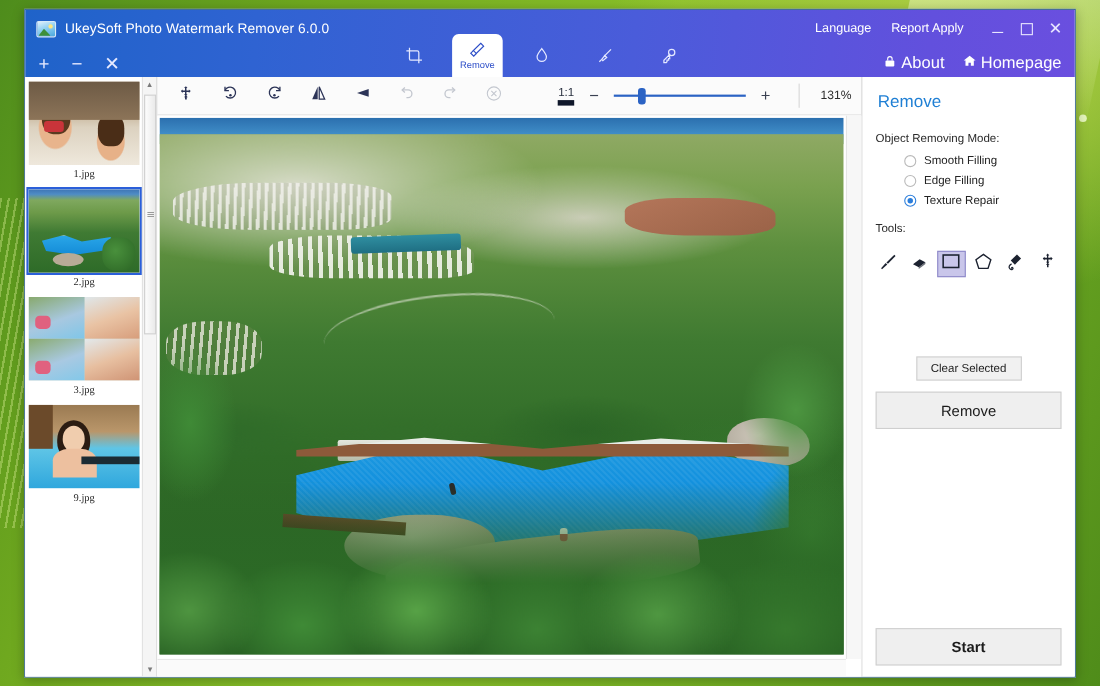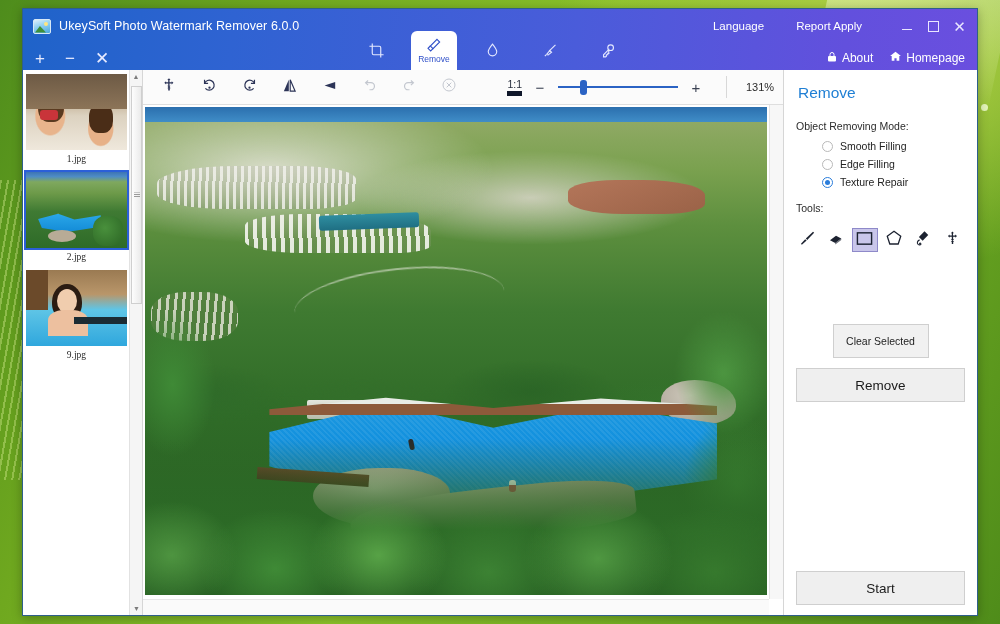--- a/index.html
+++ b/index.html
@@ -64,21 +64,21 @@
   }
   .app-icon::before {
     content:""; position:absolute; left:1px; bottom:0; width:11px; height:8px;
     background:#3e8f3a; clip-path: polygon(0 100%, 45% 20%, 100% 100%);
   }
   .app-icon::after {
     content:""; position:absolute; right:2px; top:2px; width:4px; height:4px;
     border-radius:50%; background:#ffe680;
   }
   .app-title { color:#fff; font-size:12.5px; letter-spacing:.1px; }
-  .title-right { margin-left:auto; display:flex; align-items:center; gap:32px; }
+  .title-right { margin-left:auto; display:flex; align-items:center; gap:18px; }
   .title-link { color:#fff; font-size:11.5px; cursor:default; }
   .win-btns { display:flex; align-items:center; gap:13px; margin-left:6px; }
   .win-btn { color:#e9e6ff; font-size:13px; width:15px; text-align:center; line-height:1; }
   .win-btn.min { position:relative; height:12px; }
   .win-btn.min::after{content:"";position:absolute;left:2px;bottom:2px;width:10px;height:1px;background:#e9e6ff;}
   .win-btn.max { width:11px; height:11px; border:1.4px solid #e9e6ff; }
   .win-btn.close { font-size:15px; font-weight:300; }
 
   
   .tb-row { height:27px; display:flex; align-items:flex-end; padding:0 12px; position:relative; }
@@ -87,21 +87,21 @@
   .mode-tabs { position:absolute; left:330px; bottom:0; display:flex; align-items:flex-end; gap:12px; }
   .mode-tab {
     width:46px; height:39px; display:flex; flex-direction:column;
     align-items:center; justify-content:center; gap:1px;
     border-radius:6px 6px 0 0; color:#e4e8ff;
   }
   .mode-tab.active { background:#ffffff; color:#2d4ec8; }
   .mode-tab .mt-label { font-size:8.5px; }
   .mode-tab svg { display:block; }
   .tb-right { position:absolute; right:12px; bottom:4px; display:flex; align-items:center; gap:16px; }
-  .tb-right-item { display:flex; align-items:center; gap:4px; color:#fff; font-size:12px; }
+  .tb-right-item { display:flex; align-items:center; gap:4px; color:#fff; font-size:15px; }
 
   
   .body { flex:1; display:flex; min-height:0; background:#fff; }
 
   
   .sidebar {
     width:120px; flex:0 0 120px; background:#ffffff;
     border-right:1px solid #d6d6d6; position:relative; overflow:hidden;font-family:Liberation Serif, serif;
   }
   .thumbs { position:absolute; inset:0 12px 0 0; padding:2px 0 0 0; }
@@ -303,31 +303,31 @@
   .radio {
     width:11px; height:11px; border-radius:50%; border:1px solid #b9b9b9; background:#fff;
     position:relative; flex:0 0 auto;
   }
   .radio.on { border-color:#2a7ddb; }
   .radio.on::after { content:""; position:absolute; inset:2px; border-radius:50%; background:#2a7ddb; }
   .tools-row { display:flex; align-items:center; gap:4px; margin:6px 0 0 -2px; }
   .tool-btn { width:26px; height:24px; display:flex; align-items:center; justify-content:center; color:#1c2230; }
   .tool-btn.active { background:#c9c6ea; border:1px solid #8e89c9; }
   .clear-btn {
-    align-self:center; margin-top:72px; width:96px; height:34px;
+    align-self:center; margin-top:72px; width:96px; height:22px;
     background:#f1f1f1; border:1px solid #cfcfcf; font-size:10.5px; color:#1e1e1e;
     display:flex; align-items:center; justify-content:center;
   }
   .big-btn {
     width:100%; height:34px; background:#efefef; border:1px solid #cfcfcf;
     font-size:13.5px; color:#1b1b1b; display:flex; align-items:center; justify-content:center;
     margin-top:10px;
   }
   .rp-spacer { flex:1; }
-  .start-btn { margin-top:0; }
+  .start-btn { margin-top:0;font-weight:bold; }
 </style>
 </head>
 <body>
 
 <div class="wp-swoosh"></div>
 <div class="wp-blade"></div>
 <div class="wp-dot" style="top:18px;right:28px;"></div>
 <div class="wp-dot" style="top:104px;right:12px;width:7px;height:7px;"></div>
 <div class="wp-streak"></div>
 
@@ -441,20 +441,33 @@
           <div class="thumb-box">
             <div class="ph ph-aerial">
               <div class="pool"></div>
                 <div class="rock"></div>
                 <div class="shrub"></div>
             </div>
           </div>
           <div class="thumb-label">2.jpg</div>
         </div>
 
+        <div class="thumb-item">
+          <div class="thumb-box">
+            <div class="ph ph-collage">
+              <div class="q q1"></div>
+                <div class="q q2"></div>
+                <div class="q q3"></div>
+                <div class="q q4"></div>
+              <div class="pk1"></div>
+                <div class="pk2"></div>
+            </div>
+          </div>
+          <div class="thumb-label">3.jpg</div>
+        </div>
 
         <div class="thumb-item">
           <div class="thumb-box">
             <div class="ph ph-woman">
               <div class="head"></div>
                 <div class="face"></div>
                 <div class="body"></div>
                 <div class="rail"></div>
             </div>
           </div>

